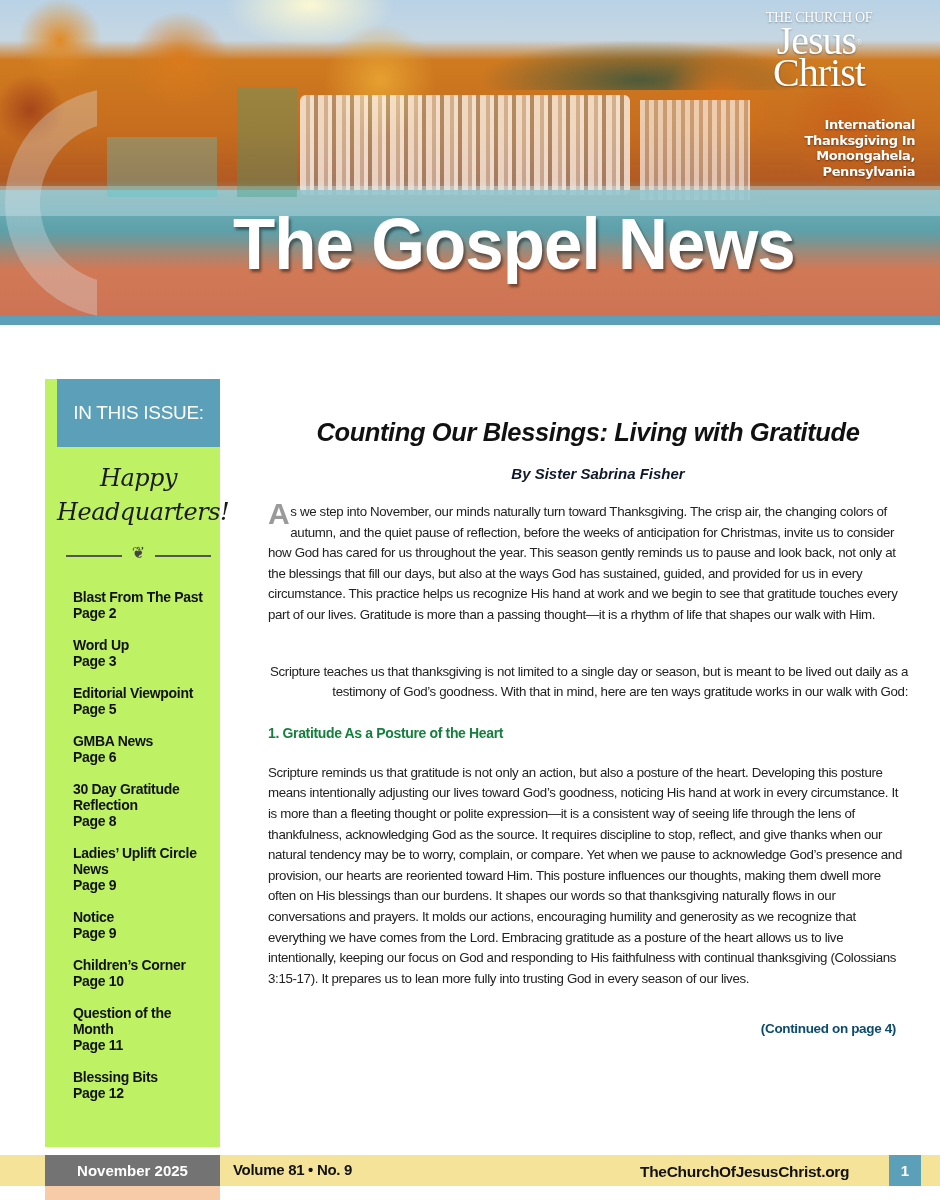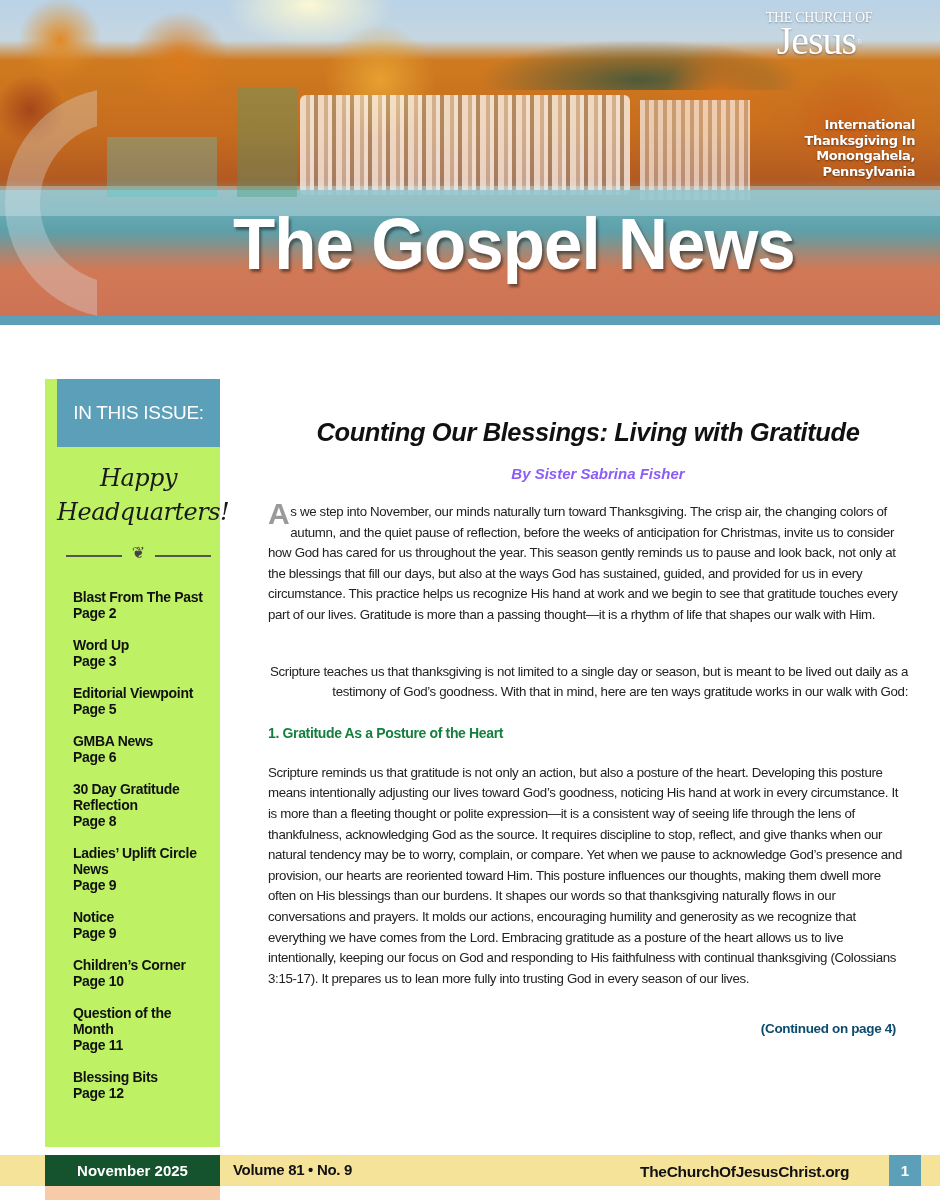--- a/index.html
+++ b/index.html
@@ -123,21 +123,21 @@
 
     
     .article { position: absolute; left: 268px; top: 412px; width: 640px; }
     .title {
       text-align: center; font-family: "Liberation Sans", sans-serif; font-style: italic; font-weight: bold;
       font-size: 25.5px; line-height: 40px; color: #111; letter-spacing: -0.4px;
       margin-left: 0px;
     }
     .byline {
       text-align: center; font-family: "Liberation Sans", sans-serif; font-style: italic; font-weight: bold;
-      font-size: 15px; margin-top: 12px; line-height: 20px; color: #8b5cf6; margin-left: 20px;
+      font-size: 15px; margin-top: 12px; line-height: 20px; color: #0f172a; margin-left: 20px;
     }
     .body-text {
       font-family: "Liberation Sans", sans-serif; font-size: 13.3px; line-height: 20.6px; color: #222;
       letter-spacing: -0.35px;
     }
     .p1 { margin-top: 18px; }
     .dropcap {
       float: left; font-family: "Liberation Sans", sans-serif; font-weight: bold; font-size: 30px;
       line-height: 22px; color: #9a9a9a; margin-right: 1px; margin-top: 1px;
     }
@@ -146,21 +146,21 @@
     .p3 { margin-top: 20px; }
     .continued {
       text-align: right; font-weight: bold; font-size: 13.5px; margin-top: 30px; padding-right: 12px; color: #0c4a6e;
     }
 
     
     .footer-bar {
       position: absolute; left: 0; top: 1155px; width: 940px; height: 31px; background: #f6e39a;
     }
     .footer-date {
-      position: absolute; left: 45px; top: 1155px; width: 175px; height: 31px; background: #14532d;
+      position: absolute; left: 45px; top: 1155px; width: 175px; height: 31px; background: #737373;
       color: #fff; font-weight: bold; font-size: 15px; text-align: center; line-height: 31px;
     }
     .footer-vol {
       position: absolute; left: 233px; top: 1155px; height: 37px; line-height: 29px;
       font-weight: bold; font-size: 15px; color: #111; letter-spacing: -0.3px;
     }
     .footer-url {
       position: absolute; left: 640px; top: 1155px; height: 31px; line-height: 33px;
       font-weight: bold; font-size: 15.5px; color: #111; letter-spacing: -0.3px;
     }
@@ -183,20 +183,21 @@
   <div class="falls2"></div>
   <div class="water"></div>
   <div class="overlay-band"></div>
   <div class="arc"></div>
   <div class="sq-green"></div>
   <div class="sq-teal"></div>
 
   <div class="logo">
     <span class="l1">THE CHURCH OF</span>
     <span class="l2"><span>Jesus</span><span class="reg">®</span></span>
+    <span class="l3">Christ</span>
   </div>
 
   <div class="hq">
     <div>International</div>
     <div>Thanksgiving In</div>
     <div>Monongahela,</div>
     <div>Pennsylvania</div>
   </div>
 
   <div class="masthead">The Gospel News</div>

